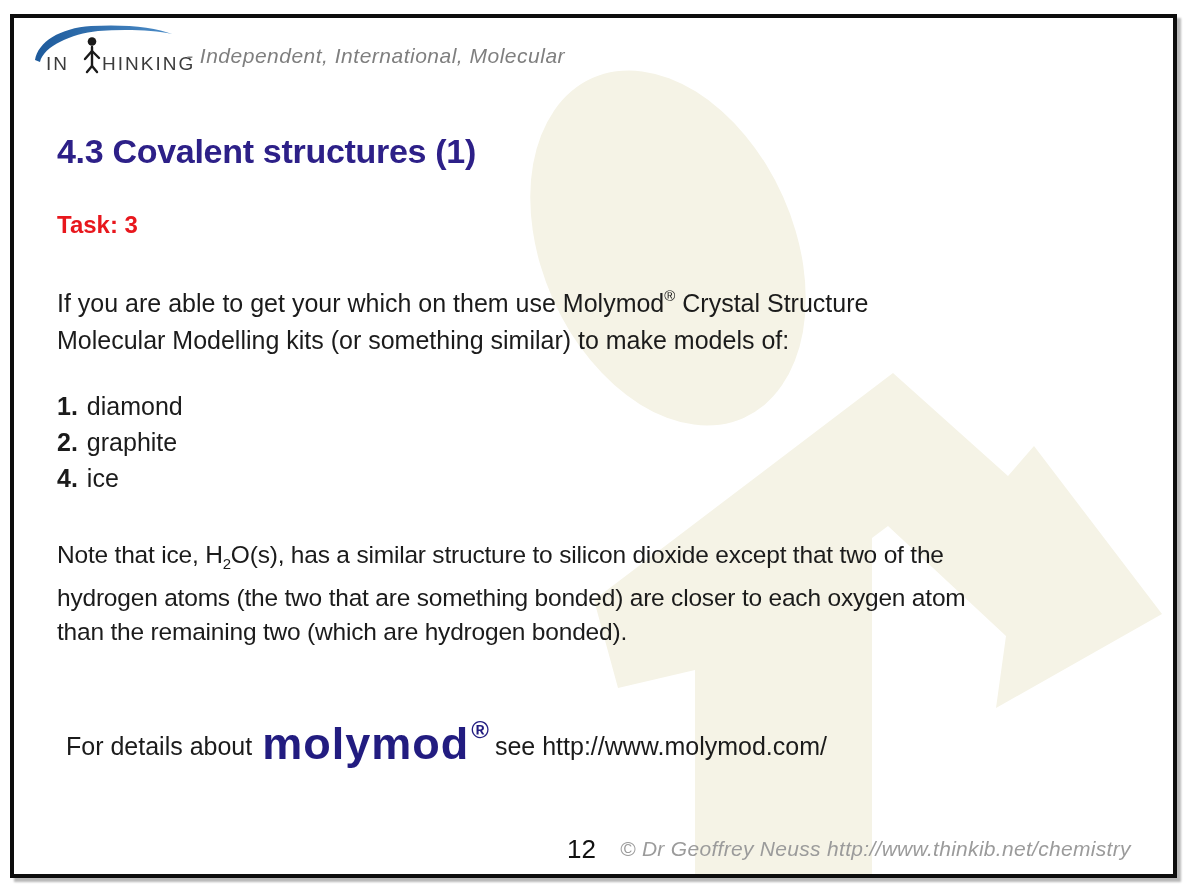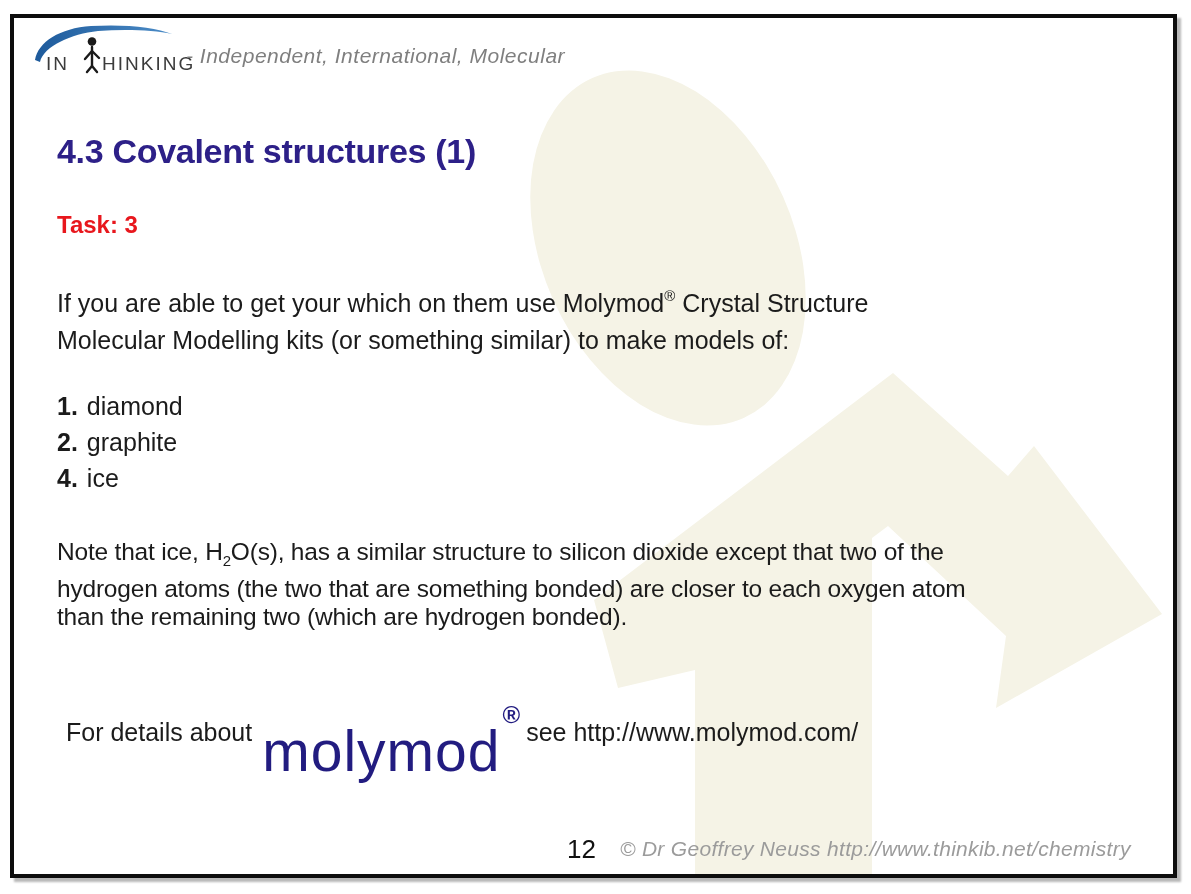--- a/index.html
+++ b/index.html
@@ -29,28 +29,28 @@
     color:var(--title-color,#2d2088);letter-spacing:-.3px;
   }
   .task{
     position:absolute;left:43px;top:193px;font-size:24px;font-weight:700;
     color:var(--task-color,#e8171d);
   }
   
   .intro{position:absolute;left:43px;top:261px;font-size:25px;line-height:37px;}
   .model-list{position:absolute;left:43px;top:370px;font-size:25px;line-height:36px;}
   .model-list .num{font-weight:700;margin-right:9px;}
-  .note{position:absolute;left:43px;top:520px;font-size:24.5px;line-height:28px;letter-spacing:-.2px;}
+  .note{position:absolute;left:43px;top:520px;font-size:24.5px;line-height:34px;letter-spacing:-.2px;}
   sup.reg{font-size:15px;position:relative;top:-2px;}
   sub.formula{font-size:15px;}
   
-  .details{position:absolute;left:52px;top:700px;display:flex;align-items:flex-start;white-space:pre;}
+  .details{position:absolute;left:52px;top:700px;display:flex;align-items:center;white-space:pre;}
   .details .plain{font-size:25px;}
   .brand{
-    font-size:57px;font-weight:400;color:var(--brand-navy,#211c7e);
+    font-size:45px;font-weight:700;color:var(--brand-navy,#211c7e);
     letter-spacing:1px;margin:0 2px 5px 10px;
   }
   .brand-reg{
     font-size:24px;font-weight:700;color:var(--brand-navy,#211c7e);
     position:relative;top:-17px;margin-right:6px;
   }
   
   .page-number{position:absolute;left:553px;top:816px;font-size:26px;color:#111;}
   .copyright{
     position:absolute;left:606px;top:819px;font-size:21px;font-style:italic;

